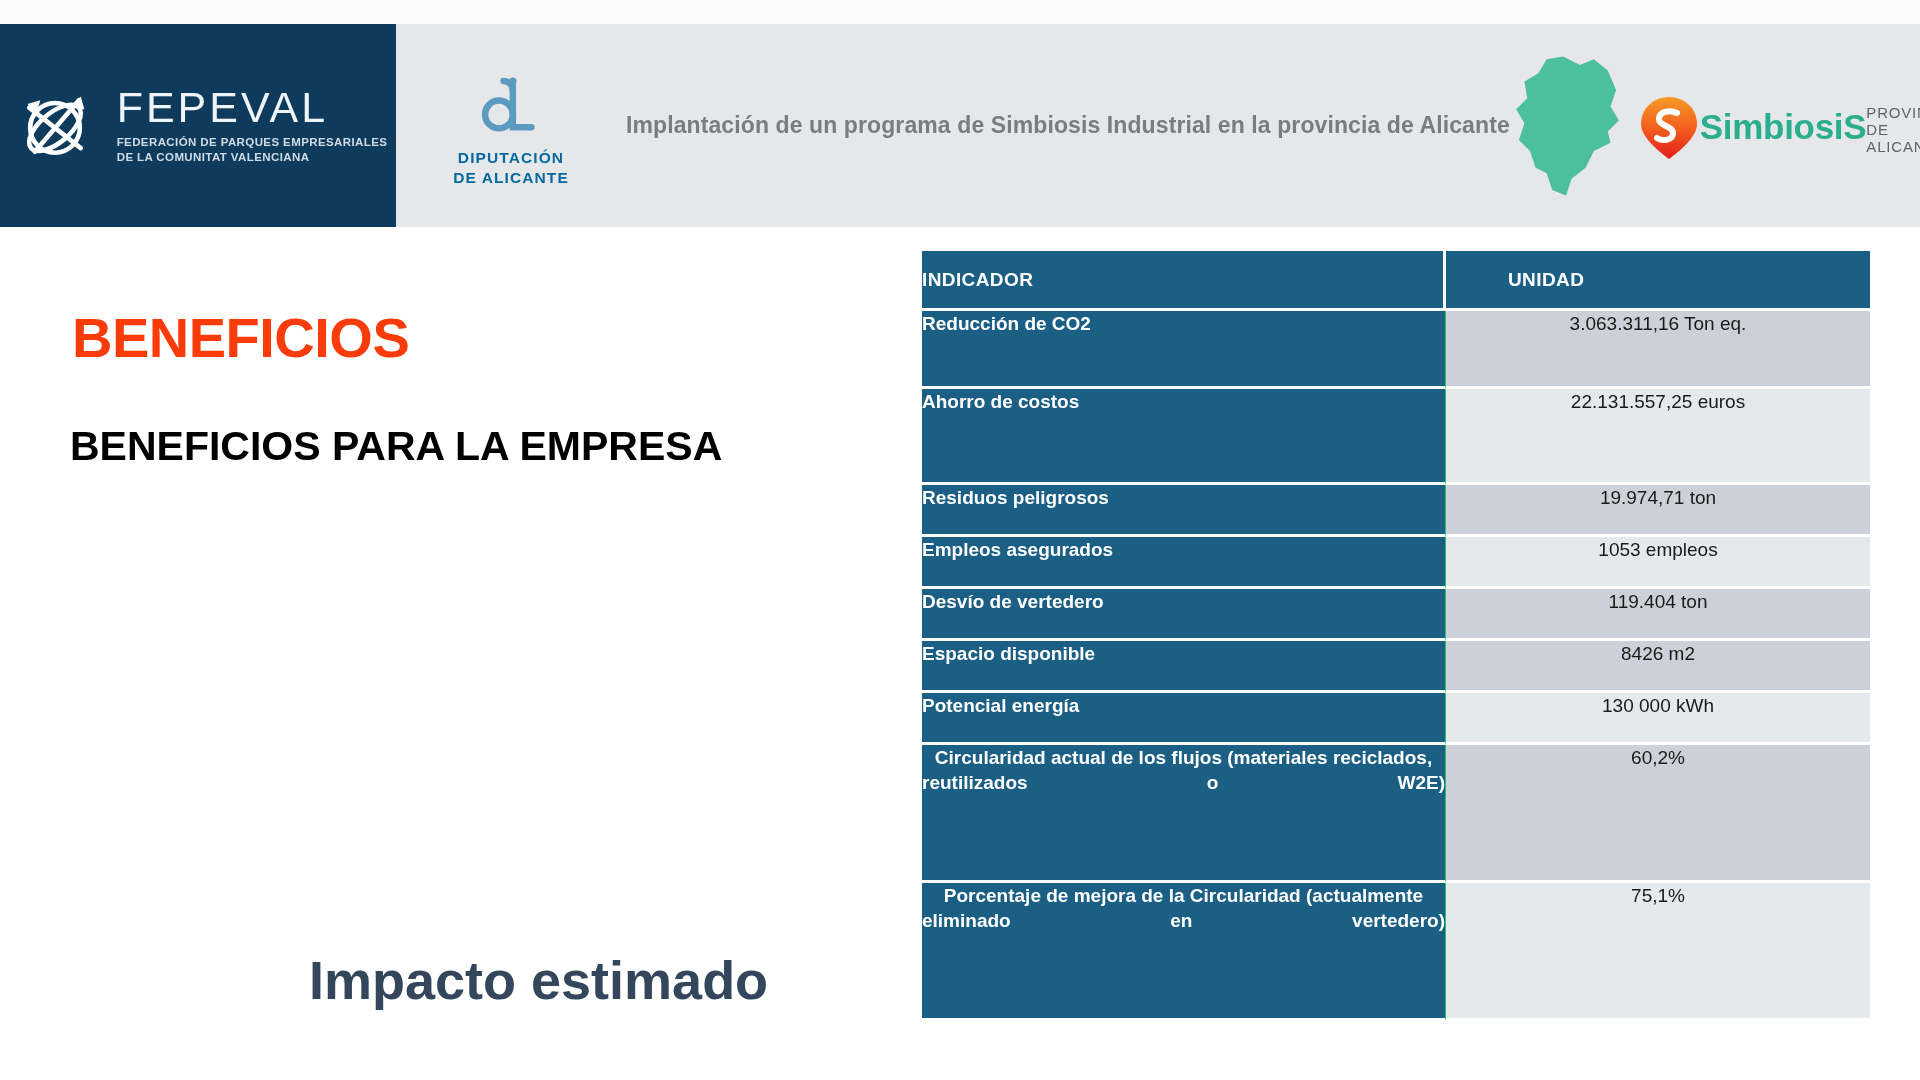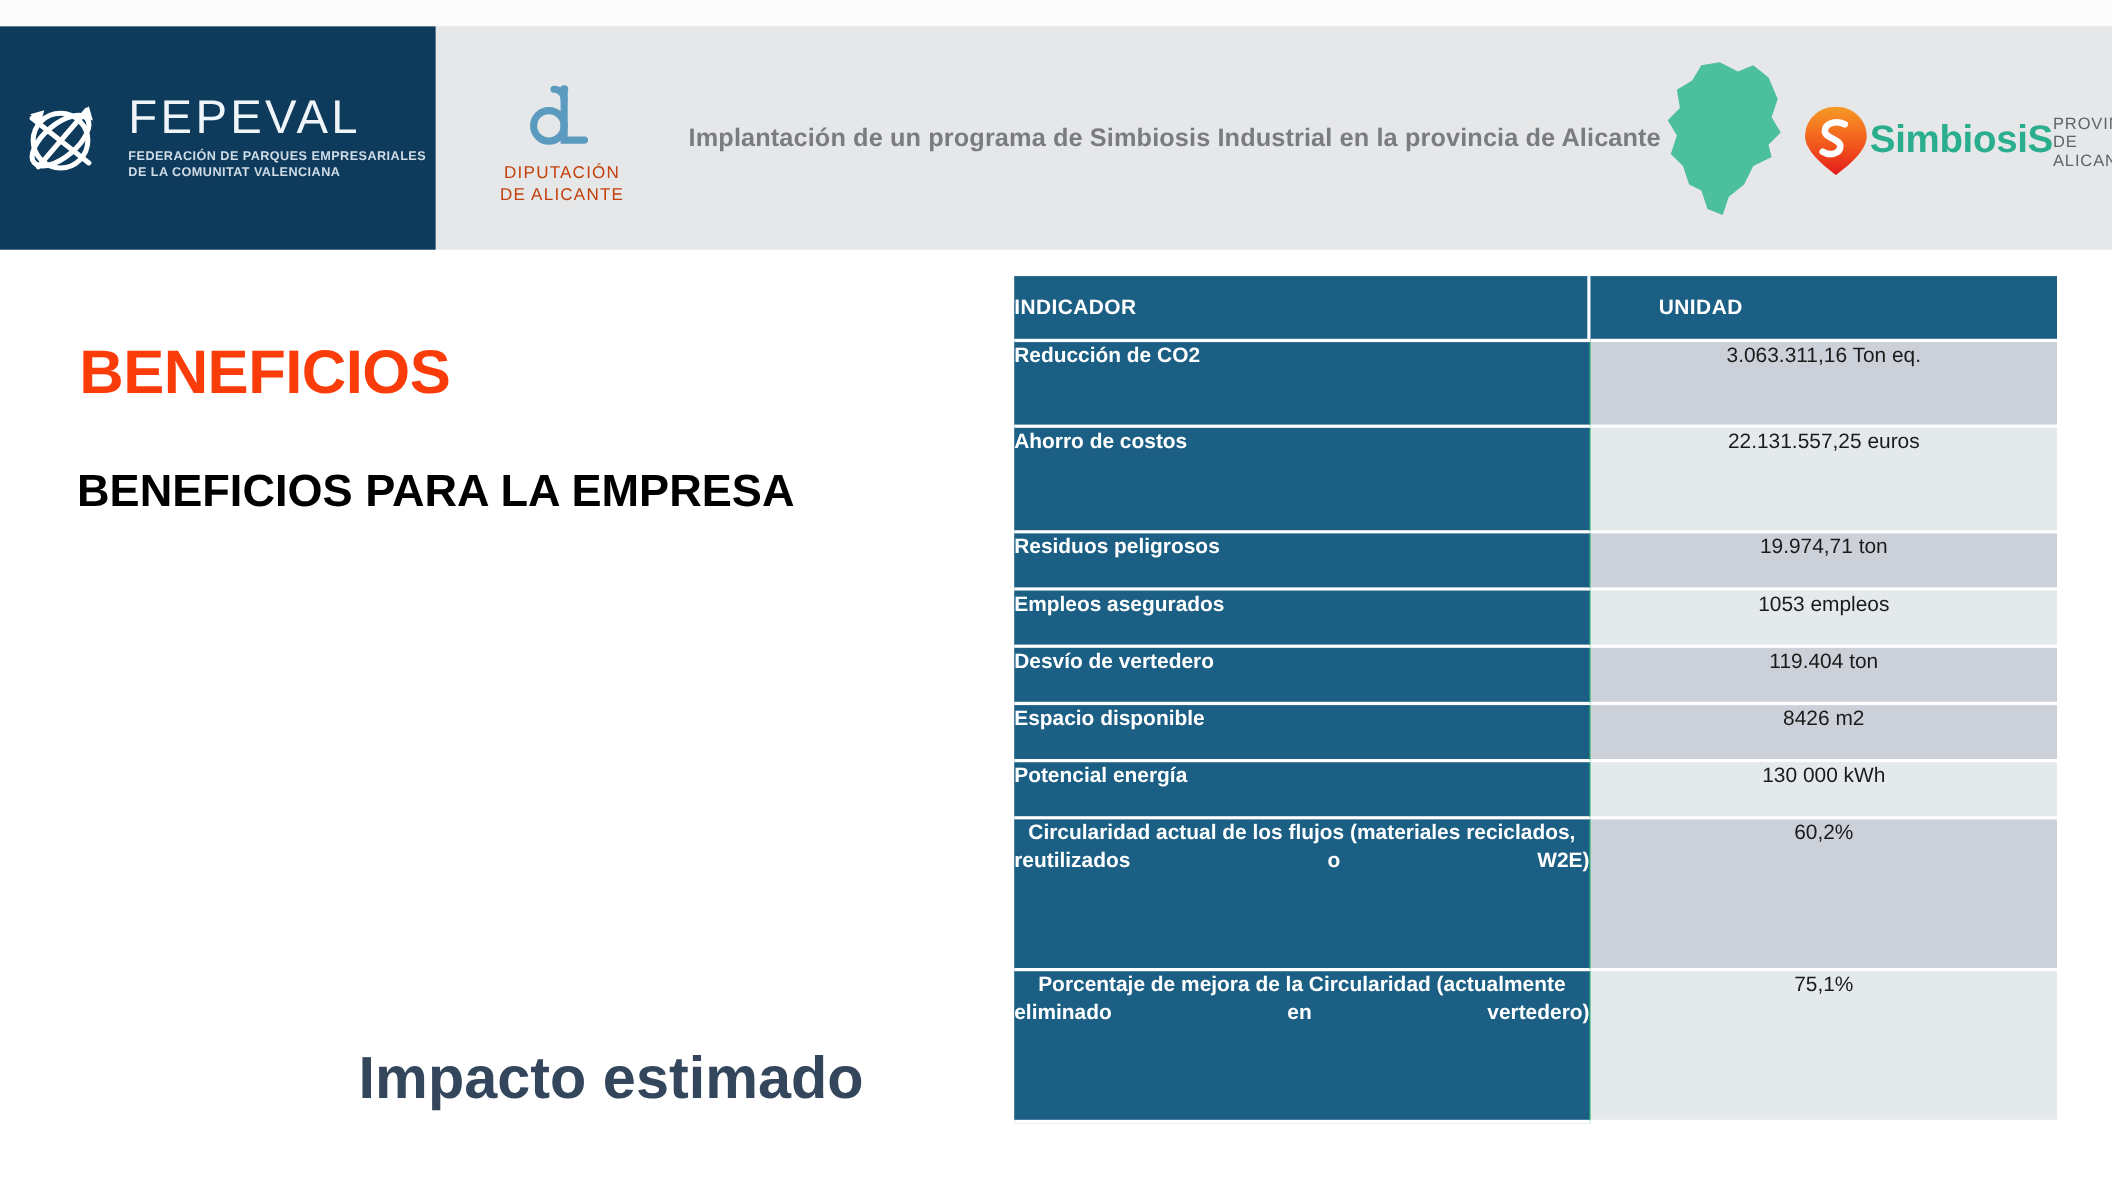--- a/index.html
+++ b/index.html
@@ -64,23 +64,23 @@
     width: 230px;
     flex: none;
     display: flex;
     flex-direction: column;
     align-items: center;
     justify-content: center;
     padding-top: 6px;
   }
   .dipu-mark { width: 74px; height: 74px; }
   .dipu-t1, .dipu-t2 {
-    color: #c2410c;
+    color: #0369a1;
     font-size: 15.5px;
-    font-weight: 400;
+    font-weight: 700;
     letter-spacing: 1.1px;
     line-height: 1.25;
   }
   .dipu-t1 { margin-top: 4px; }
 
   .header-title-wrap {
     flex: 1;
     display: flex;
     align-items: center;
     justify-content: flex-end;
@@ -152,21 +152,21 @@
   .benefit-line-2 {
     position: absolute;
     left: 70px; top: 324px;
     color: #000000;
     font-size: 41px;
     font-weight: 700;
     line-height: 1;
   }
   .impacto {
     position: absolute;
-    left: 326px; top: 726px;
+    left: 309px; top: 726px;
     color: #33465c;
     font-size: 54px;
     font-weight: 700;
     line-height: 1;
   }
 
   
   .impact-table {
     position: absolute;
     left: 922px; top: 251px;

